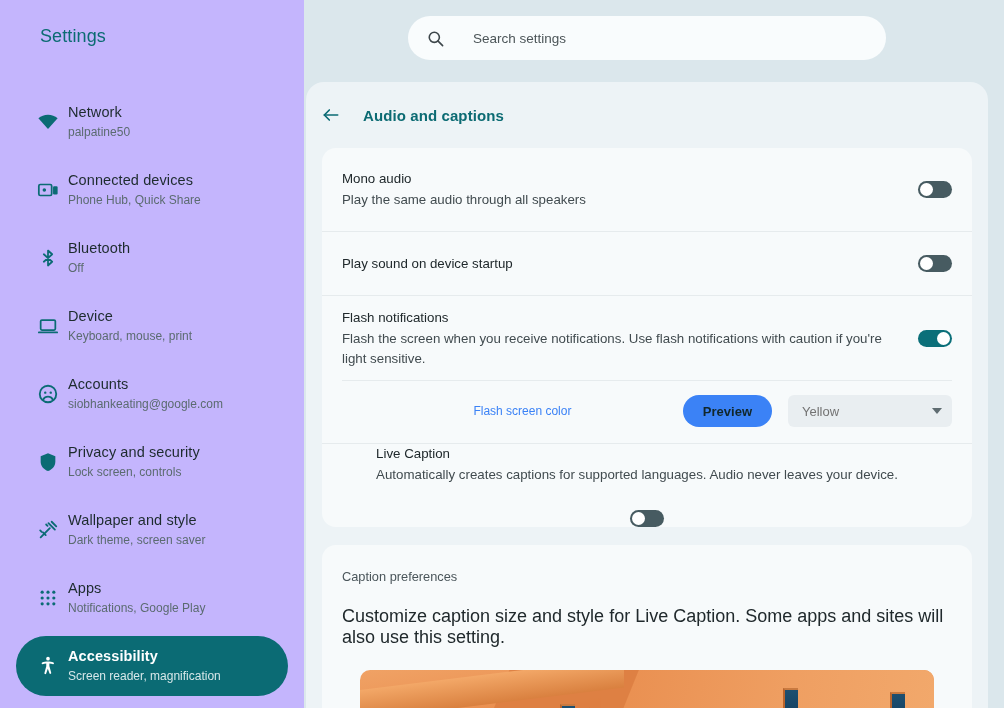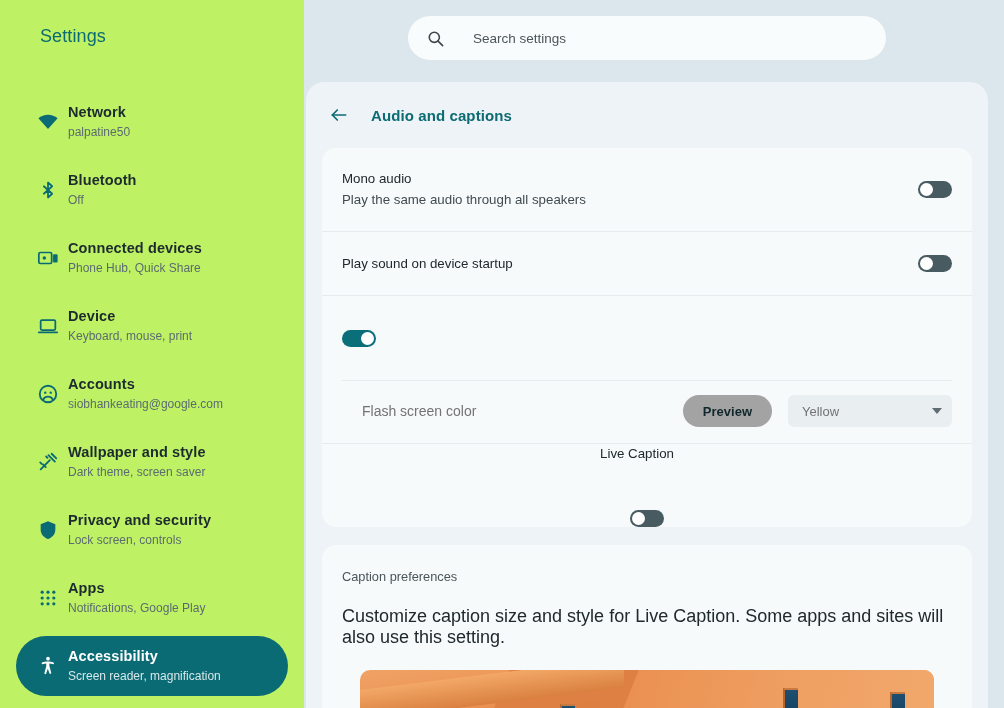--- a/index.html
+++ b/index.html
@@ -12,21 +12,21 @@
     background: #dbe7ec;
     font-family: "Liberation Sans", sans-serif;
     -webkit-font-smoothing: antialiased;
   }
   .app { position: relative; width: 1004px; height: 708px; }
 
   
   .sidebar {
     position: absolute; left: 0; top: 0;
     width: 304px; height: 708px;
-    background: #bef264;
+    background: #c4b5fd;
   }
   .brand {
     position: absolute; left: 40px; top: 26px;
     font-size: 18px; font-weight: 500;
     color: #0b6b72; letter-spacing: .1px;
   }
   .nav { position: absolute; left: 0; top: 92px; width: 304px; }
   .nav-item {
     position: relative;
     display: flex; align-items: center;
@@ -38,21 +38,21 @@
   .nav-item.selected { background: #0b6b74; }
   .nav-ico {
     width: 40px; min-width: 40px; height: 28px;
     display: flex; align-items: center; justify-content: center;
     color: #0b6b74;
   }
   .nav-item.selected .nav-ico { color: #ffffff; }
   .nav-ico svg { display: block; }
   .nav-text { display: flex; flex-direction: column; justify-content: center; }
   .nav-title {
-    font-size: 14.5px; font-weight: 700; color: #1d2b2e;
+    font-size: 14.5px; font-weight: 400; color: #1d2b2e;
     line-height: 19px; letter-spacing: .1px;
   }
   .nav-sub {
     font-size: 12px; color: #5b6b70;
     line-height: 18px; margin-top: 1px;
   }
   .nav-item.selected .nav-title { color: #ffffff; font-weight: 600; }
   .nav-item.selected .nav-sub { color: #d6e7e9; }
 
   
@@ -74,21 +74,21 @@
   
   .panel {
     position: absolute; left: 306px; top: 82px;
     width: 682px; height: 640px;
     background: #edf3f6;
     border-radius: 18px 18px 0 0;
     overflow: hidden;
   }
   .panel-head {
     display: flex; align-items: center;
-    height: 66px; padding-left: 20px;
+    height: 66px; padding-left: 12px;
   }
   .back-btn {
     width: 26px; height: 26px;
     display: flex; align-items: center; justify-content: center;
     color: #0b6b74; cursor: pointer;
   }
   .panel-title {
     margin-left: 19px; font-size: 15px; font-weight: 700;
     color: #0c6b73; letter-spacing: .1px;
   }
@@ -129,24 +129,24 @@
     background: #ffffff;
   }
   .toggle.on .knob { left: 19px; }
 
   
   .subrow {
     display: flex; align-items: center;
     margin: 0 20px; padding: 14px 0 16px 20px;
     border-top: 1px solid #e6ebed;
   }
-  .subrow-label { flex: 1; font-size: 14px; color: #737373; }
+  .subrow-label { flex: 1; font-size: 12px; color: #3b82f6; text-align: center; }
   .preview-btn {
     height: 32px; padding: 0 20px; border: 0;
-    border-radius: 16px; background: #a3a3a3;
+    border-radius: 16px; background: #3b82f6;
     color: #11272b; font-size: 13px; font-weight: 600;
     font-family: "Liberation Sans", sans-serif; cursor: pointer;
   }
   .dropdown {
     margin-left: 16px; width: 164px; height: 32px;
     background: #e9eef1; border-radius: 6px;
     display: flex; align-items: center;
     padding: 0 10px 0 14px; cursor: pointer;
   }
   .dropdown-val { flex: 1; font-size: 13px; color: #737373; }
@@ -221,41 +221,41 @@
           </svg>
         </span>
         <span class="nav-text">
           <span class="nav-title">Network</span>
           <span class="nav-sub">palpatine50</span>
         </span>
       </div>
 
       <div class="nav-item">
         <span class="nav-ico">
-          <svg width="20" height="20" viewBox="0 0 24 24" fill="none" stroke="currentColor" stroke-width="2.1" stroke-linejoin="round" stroke-linecap="round">
-            <path d="M7 7.5 17 16.5 12 21V3l5 4.5L7 16.5"></path>
-          </svg>
-        </span>
-        <span class="nav-text">
-          <span class="nav-title">Bluetooth</span>
-          <span class="nav-sub">Off</span>
-        </span>
-      </div>
-
-      <div class="nav-item">
-        <span class="nav-ico">
           <svg width="22" height="22" viewBox="0 0 24 24" fill="none" stroke="currentColor" stroke-width="1.9">
             <rect x="2" y="6" width="14" height="12" rx="1.6"></rect>
             <rect x="17.5" y="8" width="5" height="9" rx="1.2" fill="currentColor" stroke="none"></rect>
             <circle cx="8" cy="12" r="1.9" fill="currentColor" stroke="none"></circle>
           </svg>
         </span>
         <span class="nav-text">
           <span class="nav-title">Connected devices</span>
           <span class="nav-sub">Phone Hub, Quick Share</span>
+        </span>
+      </div>
+
+      <div class="nav-item">
+        <span class="nav-ico">
+          <svg width="20" height="20" viewBox="0 0 24 24" fill="none" stroke="currentColor" stroke-width="2.1" stroke-linejoin="round" stroke-linecap="round">
+            <path d="M7 7.5 17 16.5 12 21V3l5 4.5L7 16.5"></path>
+          </svg>
+        </span>
+        <span class="nav-text">
+          <span class="nav-title">Bluetooth</span>
+          <span class="nav-sub">Off</span>
         </span>
       </div>
 
       <div class="nav-item">
         <span class="nav-ico">
           <svg width="22" height="22" viewBox="0 0 24 24" fill="none" stroke="currentColor" stroke-width="1.9">
             <rect x="4" y="5.5" width="16" height="11" rx="1.4"></rect>
             <path d="M2 19h20" stroke-linecap="round"></path>
           </svg>
         </span>
@@ -270,48 +270,48 @@
           <svg width="22" height="22" viewBox="0 0 24 24" fill="none" stroke="currentColor" stroke-width="2">
             <circle cx="12" cy="12" r="9"></circle>
             <circle cx="9" cy="10.5" r="1.3" fill="currentColor" stroke="none"></circle>
             <circle cx="15" cy="10.5" r="1.3" fill="currentColor" stroke="none"></circle>
             <path d="M6.8 18c1.1-2 3-3.1 5.2-3.1s4.1 1.1 5.2 3.1" stroke-linecap="round"></path>
           </svg>
         </span>
         <span class="nav-text">
           <span class="nav-title">Accounts</span>
           <span class="nav-sub">siobhankeating@google.com</span>
+        </span>
+      </div>
+
+      <div class="nav-item">
+        <span class="nav-ico">
+          <svg width="22" height="22" viewBox="0 0 24 24" fill="currentColor">
+            <path d="M12 2.5 20 5.6v6.1c0 4.6-3.3 8.6-8 10.1-4.7-1.5-8-5.5-8-10.1V5.6L12 2.5z"></path>
+          </svg>
+        </span>
+        <span class="nav-text">
+          <span class="nav-title">Privacy and security</span>
+          <span class="nav-sub">Lock screen, controls</span>
         </span>
       </div>
 
       <div class="nav-item">
         <span class="nav-ico">
           <svg width="22" height="22" viewBox="0 0 24 24" fill="none" stroke="currentColor" stroke-width="2" stroke-linecap="round">
             <path d="M4 20 14 10"></path>
             <path d="M12.5 4.5 19.5 11.5"></path>
             <path d="M16 3l5 5"></path>
             <path d="M6.5 14.5 9.5 17.5"></path>
             <path d="M3.5 12.5 5 14M10 6l1.5 1.5"></path>
           </svg>
         </span>
         <span class="nav-text">
           <span class="nav-title">Wallpaper and style</span>
           <span class="nav-sub">Dark theme, screen saver</span>
-        </span>
-      </div>
-
-      <div class="nav-item">
-        <span class="nav-ico">
-          <svg width="22" height="22" viewBox="0 0 24 24" fill="currentColor">
-            <path d="M12 2.5 20 5.6v6.1c0 4.6-3.3 8.6-8 10.1-4.7-1.5-8-5.5-8-10.1V5.6L12 2.5z"></path>
-          </svg>
-        </span>
-        <span class="nav-text">
-          <span class="nav-title">Privacy and security</span>
-          <span class="nav-sub">Lock screen, controls</span>
         </span>
       </div>
 
       <div class="nav-item">
         <span class="nav-ico">
           <svg width="20" height="20" viewBox="0 0 24 24" fill="currentColor">
             <circle cx="5" cy="5" r="1.9"></circle>
               <circle cx="12" cy="5" r="1.9"></circle>
               <circle cx="19" cy="5" r="1.9"></circle>
             <circle cx="5" cy="12" r="1.9"></circle>
@@ -381,37 +381,42 @@
       <div class="row">
         <div class="row-texts">
           <div class="row-title">Play sound on device startup</div>
         </div>
         <div class="toggle">
             <span class="knob"></span>
           </div>
       </div>
 
       <div class="row tall" style="border-bottom:0;">
+        <div class="row-texts">
+          <div class="row-title">Flash notifications</div>
+          <div class="row-sub">Flash the screen when you receive notifications. Use flash notifications with caution if you're light sensitive.</div>
+        </div>
         <div class="toggle on">
             <span class="knob"></span>
           </div>
       </div>
 
       <div class="subrow">
         <span class="subrow-label">Flash screen color</span>
         <button class="preview-btn">Preview</button>
         <div class="dropdown">
           <span class="dropdown-val">Yellow</span>
           <span class="caret"></span>
         </div>
       </div>
 
       <div class="row tall last" style="border-top:1px solid #e6ebed;">
         <div class="row-texts">
           <div class="row-title">Live Caption</div>
+          <div class="row-sub">Automatically creates captions for supported languages. Audio never leaves your device.</div>
         </div>
         <div class="toggle">
             <span class="knob"></span>
           </div>
       </div>
     </div>
 
     <div class="card second">
       <div class="prefs">
         <div class="prefs-title">Caption preferences</div>

